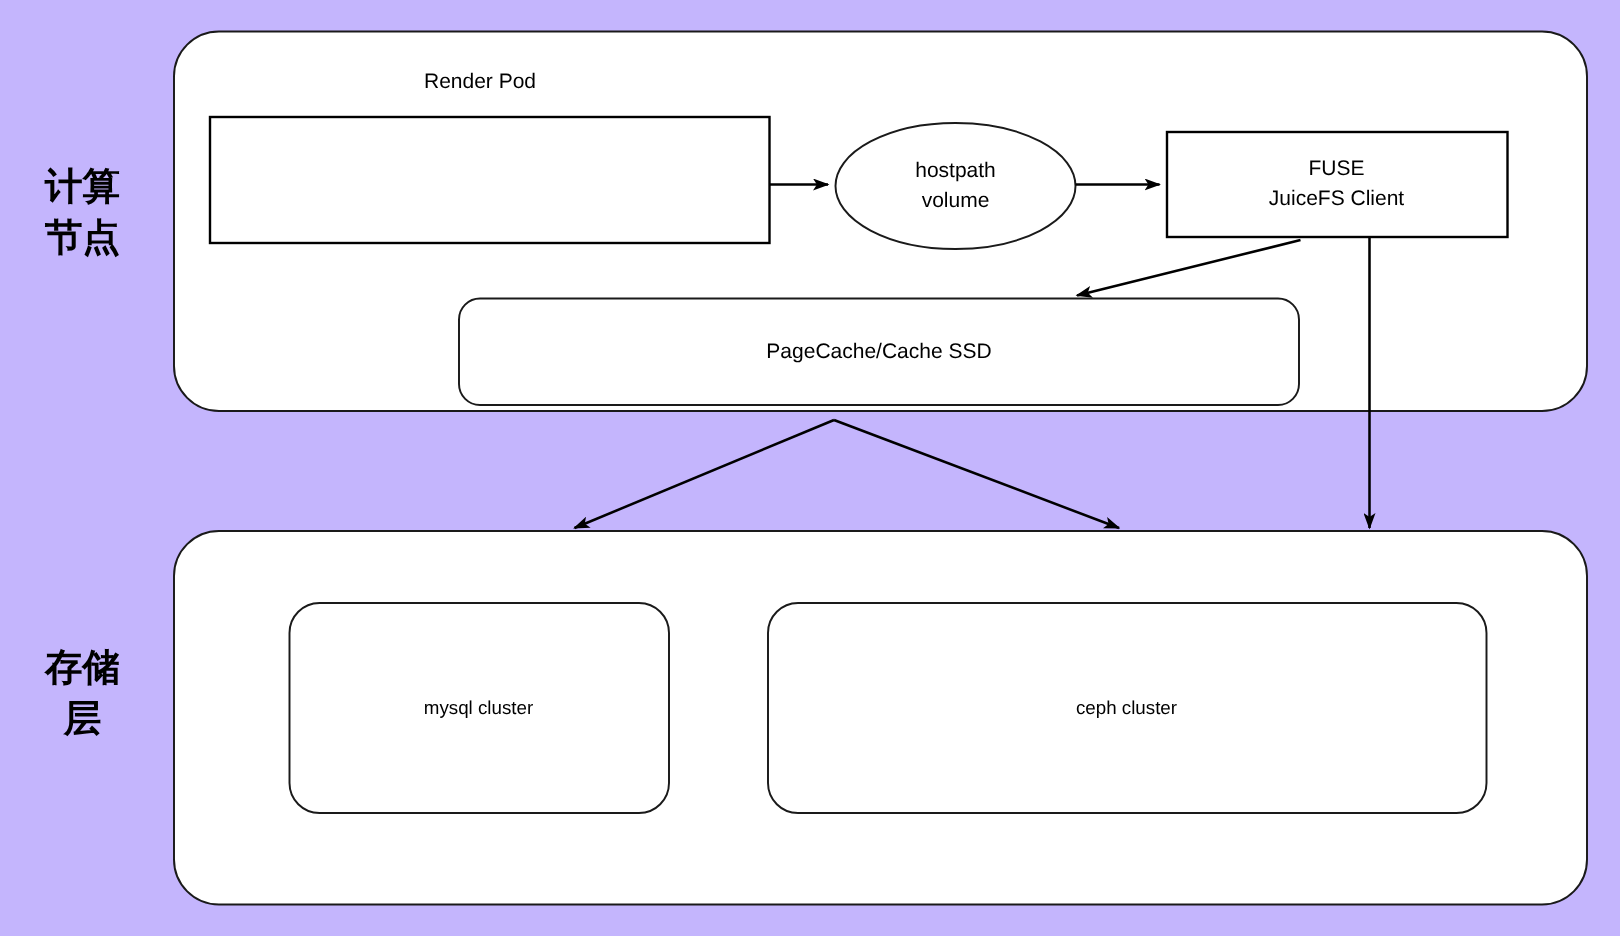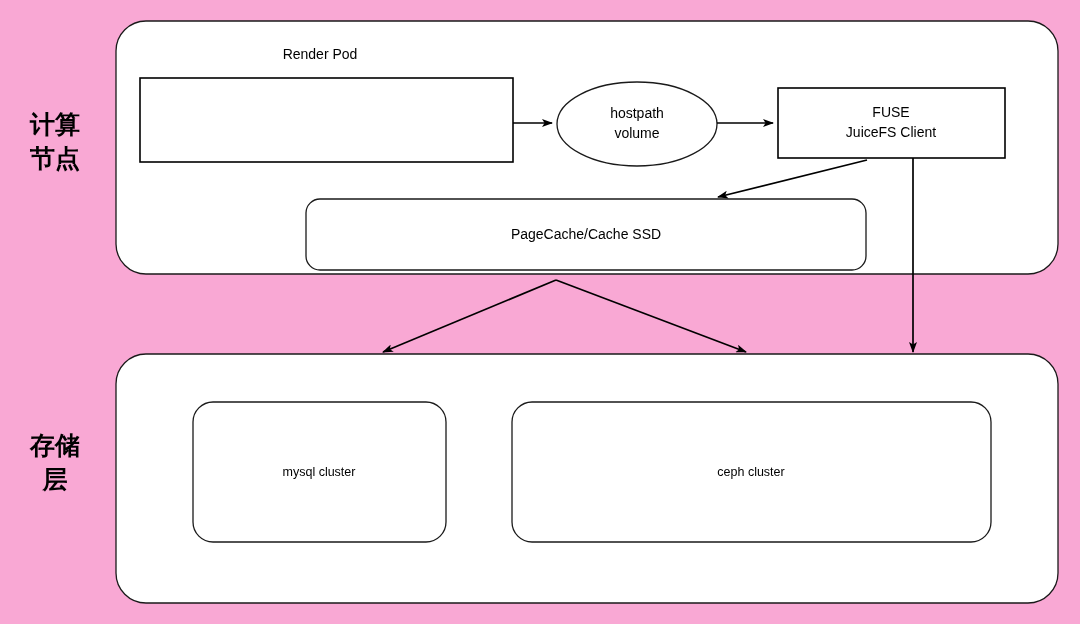--- a/index.html
+++ b/index.html
@@ -7,21 +7,21 @@
     padding: 0;
     background: #ffffff;
   }
   body {
     font-family: "Liberation Sans", sans-serif;
   }
   #canvas {
     position: relative;
     width: 1080px;
     height: 624px;
-    background: #f9a8d4;
+    background: #c4b5fd;
     overflow: hidden;
   }
   svg.diagram {
     position: absolute;
     left: 0;
     top: 0;
     width: 1080px;
     height: 624px;
   }
   .shape-stroke {

